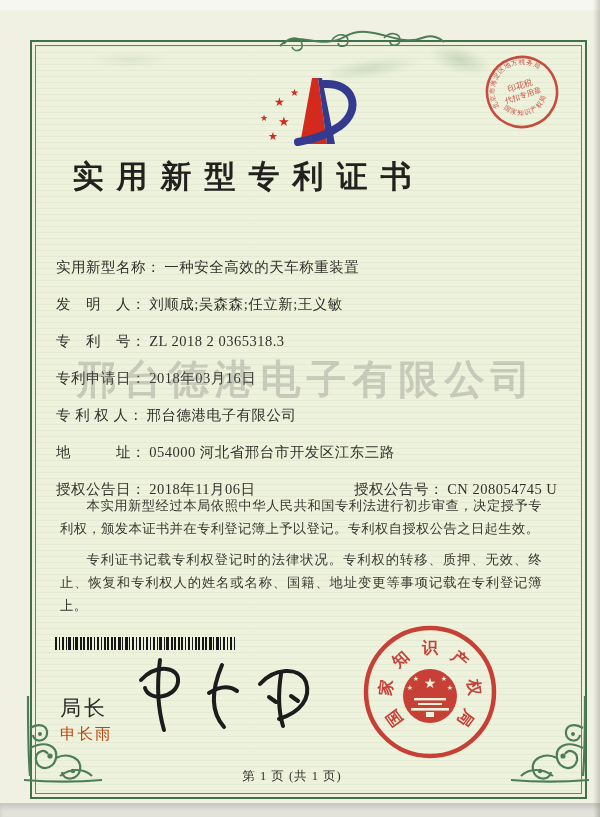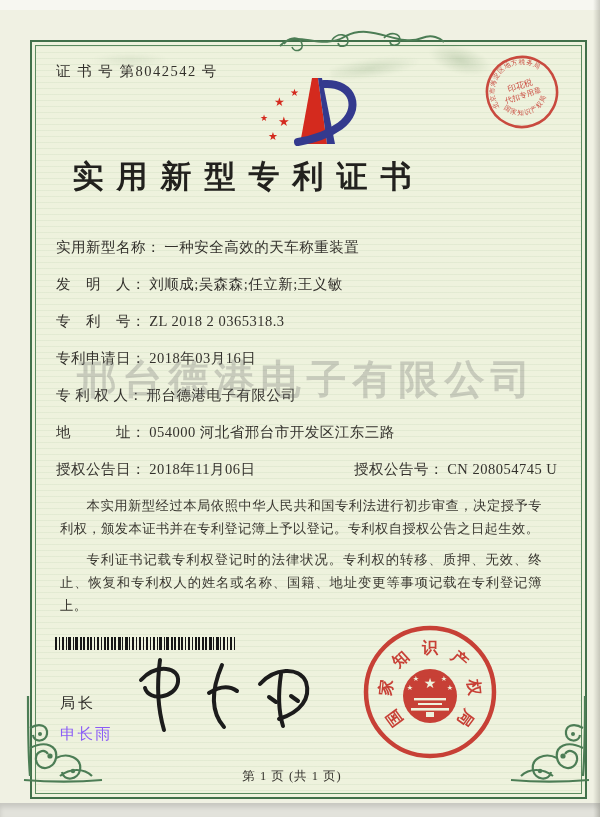--- a/index.html
+++ b/index.html
@@ -32,21 +32,21 @@
 
   .title{
     position:absolute;left:0;top:156px;width:484px;text-align:center;
     font-size:31px;font-weight:bold;letter-spacing:13px;text-indent:13px;color:#22211e;
   }
 
   .tax-stamp{position:absolute;left:482px;top:52px;width:80px;height:80px;transform:rotate(-18deg);opacity:.88;}
 
   .fields{position:absolute;left:56px;top:238px;width:500px;font-size:14.5px;color:#33312c;}
   .frow{position:absolute;left:0;white-space:nowrap;}
-  .lbl{display:inline-block;letter-spacing:.5px;}
+  .lbl{display:inline-block;letter-spacing:.5px;margin-top:20px;}
   .val{letter-spacing:.5px;text-align:right;}
   .grant-right{position:absolute;left:298px;}
 
   .watermark{
     position:absolute;left:30px;top:352px;width:553px;text-align:center;
     font-size:40px;font-weight:bold;letter-spacing:6px;white-space:nowrap;
     color:rgba(112,112,112,.30);pointer-events:none;
   }
 
   .body-text{
@@ -56,22 +56,22 @@
   }
   .body-text p{margin:8px;text-indent:2em;}
 
   .barcode{
     position:absolute;left:55px;top:637px;width:180px;height:13px;
     background:
       repeating-linear-gradient(90deg,#161616 0 1.5px,transparent 1.5px 3.5px),
       repeating-linear-gradient(90deg,#161616 0 1px,transparent 1px 6.5px);
   }
 
-  .director-title{position:absolute;left:60px;top:694px;font-size:15px;letter-spacing:3px;font-family:Liberation Sans, sans-serif;color:#2b2a26;}
-  .director-name{position:absolute;left:60px;top:724px;font-size:15.5px;letter-spacing:2px;font-family:Liberation Sans, sans-serif;color:#8b5cf6;}
+  .director-title{position:absolute;left:60px;top:694px;font-size:21px;letter-spacing:3px;font-family:Liberation Sans, sans-serif;color:#2b2a26;}
+  .director-name{position:absolute;left:60px;top:724px;font-size:15.5px;letter-spacing:2px;font-family:Liberation Sans, sans-serif;color:#c2410c;}
   .signature{position:absolute;left:128px;top:652px;width:195px;height:95px;}
 
   .seal{position:absolute;left:360px;top:622px;width:140px;height:140px;opacity:.93;}
   .seal-date{position:absolute;left:352px;top:730px;width:160px;font-size:13.5px;letter-spacing:1px;color:#26251f;text-align:center;}
 
   .footer{position:absolute;left:0;top:768px;width:584px;text-align:center;font-size:12.5px;letter-spacing:1px;color:#33312c;}
 
   .corner{position:absolute;width:92px;height:100px;}
   .corner-bl{left:16px;top:688px;}
   .corner-br{left:505px;top:688px;transform:scaleX(-1);}
@@ -92,21 +92,20 @@
   <div class="speckle" style="left:425px;top:45px;width:70px;height:30px;background:radial-gradient(ellipse at 50% 50%, rgba(80,120,70,.40), transparent 65%);transform:rotate(15deg);"></div>
   <div class="speckle" style="left:90px;top:52px;width:80px;height:16px;background:radial-gradient(ellipse at 50% 50%, rgba(110,140,100,.22), transparent 70%);"></div>
 
   <svg class="top-ornament" viewBox="0 0 170 36">
     <path d="M4,24 C20,6 44,30 70,14 C96,0 122,26 146,16 C156,12 164,16 168,20" fill="none" stroke="#4c7d55" stroke-width="2"></path>
     <path d="M8,22 C14,14 24,14 26,22 C28,29 18,31 16,25" fill="none" stroke="#4c7d55" stroke-width="1.6"></path>
     <path d="M56,18 C62,10 72,12 72,19 C72,25 63,26 62,21" fill="none" stroke="#4c7d55" stroke-width="1.6"></path>
     <path d="M108,16 C114,9 124,11 124,18 C124,24 115,25 114,20" fill="none" stroke="#4c7d55" stroke-width="1.6"></path>
   </svg>
 
-  <div class="cert-no">证 书 号 第8042542 号</div>
 
   <svg class="logo" viewBox="0 0 112 82">
     <text x="40" y="22" font-size="10" fill="#d42a1e">★</text>
     <text x="24" y="32" font-size="12" fill="#d42a1e">★</text>
     <text x="10" y="47" font-size="9" fill="#d42a1e">★</text>
     <text x="28" y="52" font-size="13" fill="#d42a1e">★</text>
     <text x="18" y="66" font-size="11" fill="#d42a1e">★</text>
     <polygon points="62,4 68,4 77,70 50,70" fill="#d42a1e"></polygon>
     <polygon points="68,4 72,4 85,70 77,70" fill="#343a8e"></polygon>
     <path d="M74,10 C104,8 112,36 90,52 C76,62 60,66 48,68" fill="none" stroke="#343a8e" stroke-width="8" stroke-linecap="round"></path>

